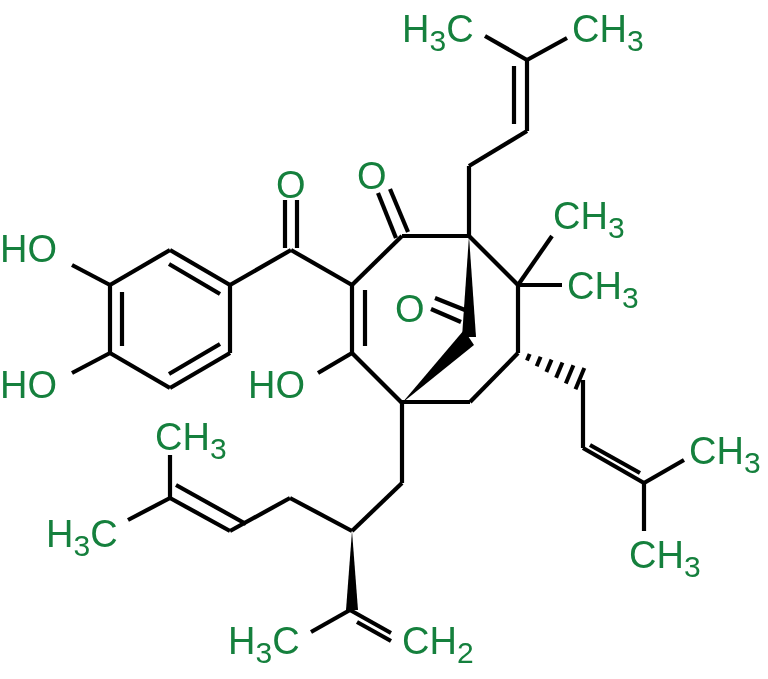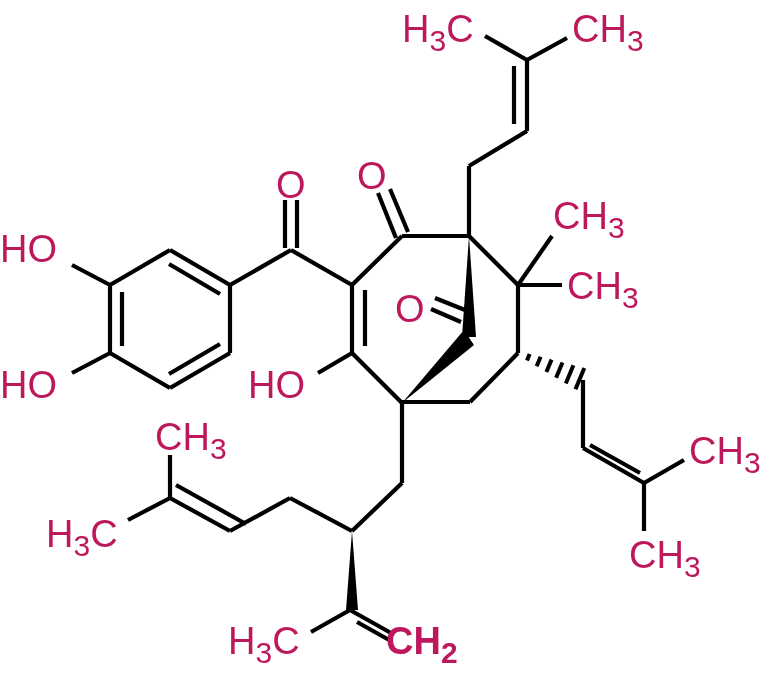--- a/index.html
+++ b/index.html
@@ -1,21 +1,21 @@
 <!DOCTYPE html>
 <html><head>
 <meta charset="utf-8">
 <style>
   html, body { margin: 0; padding: 0; background: #ffffff; }
   body { width: 768px; height: 679px; overflow: hidden; position: relative; }
   #canvas { position: absolute; left: 0; top: 0; width: 768px; height: 679px; }
   .bond { stroke: #000; stroke-width: 4.2; stroke-linecap: butt; fill: none; }
   .wedge { fill: #000; stroke: none; }
   .hash { stroke: #000; stroke-width: 4; }
-  .atom-label { position: absolute; font-family: "Liberation Sans", sans-serif; font-size: 38px; color: #be185d; line-height: 1; white-space: nowrap; background: transparent; }
+  .atom-label { position: absolute; font-family: "Liberation Sans", sans-serif; font-size: 38px; color: #15803d; line-height: 1; white-space: nowrap; background: transparent; }
   .atom-label sub { font-size: 30px; vertical-align: -9px; line-height: 0; }
 </style>
 </head>
 <body>
 
 <svg id="canvas" viewBox="0 0 768 679" xmlns="http://www.w3.org/2000/svg">
   <g id="bonds">
       <line x1="72" y1="265" x2="110" y2="285" class="bond"></line>
       <line x1="110" y1="285" x2="170" y2="250" class="bond"></line>
       <line x1="170" y1="250" x2="230" y2="285" class="bond"></line>
@@ -95,14 +95,14 @@
     <div class="atom-label" style="left: 248px; top: 366px;"><span>HO</span></div>
     <div class="atom-label" style="left: 402px; top: 10px;"><span>H</span><sub>3</sub><span>C</span></div>
     <div class="atom-label" style="left: 572px; top: 10px;"><span>CH</span><sub>3</sub></div>
     <div class="atom-label" style="left: 553px; top: 197px;"><span>CH</span><sub>3</sub></div>
     <div class="atom-label" style="left: 567px; top: 267px;"><span>CH</span><sub>3</sub></div>
     <div class="atom-label" style="left: 689px; top: 432px;"><span>CH</span><sub>3</sub></div>
     <div class="atom-label" style="left: 629px; top: 536px;"><span>CH</span><sub>3</sub></div>
     <div class="atom-label" style="left: 155px; top: 418px;"><span>CH</span><sub>3</sub></div>
     <div class="atom-label" style="left: 46px; top: 515px;"><span>H</span><sub>3</sub><span>C</span></div>
     <div class="atom-label" style="left: 228px; top: 622px;"><span>H</span><sub>3</sub><span>C</span></div>
-    <div class="atom-label" style="left: 386px; top: 622px; font-weight: bold;"><span>CH</span><sub>2</sub></div>
+    <div class="atom-label" style="left: 402px; top: 622px;"><span>CH</span><sub>2</sub></div>
   </div>
 
 </body></html>

